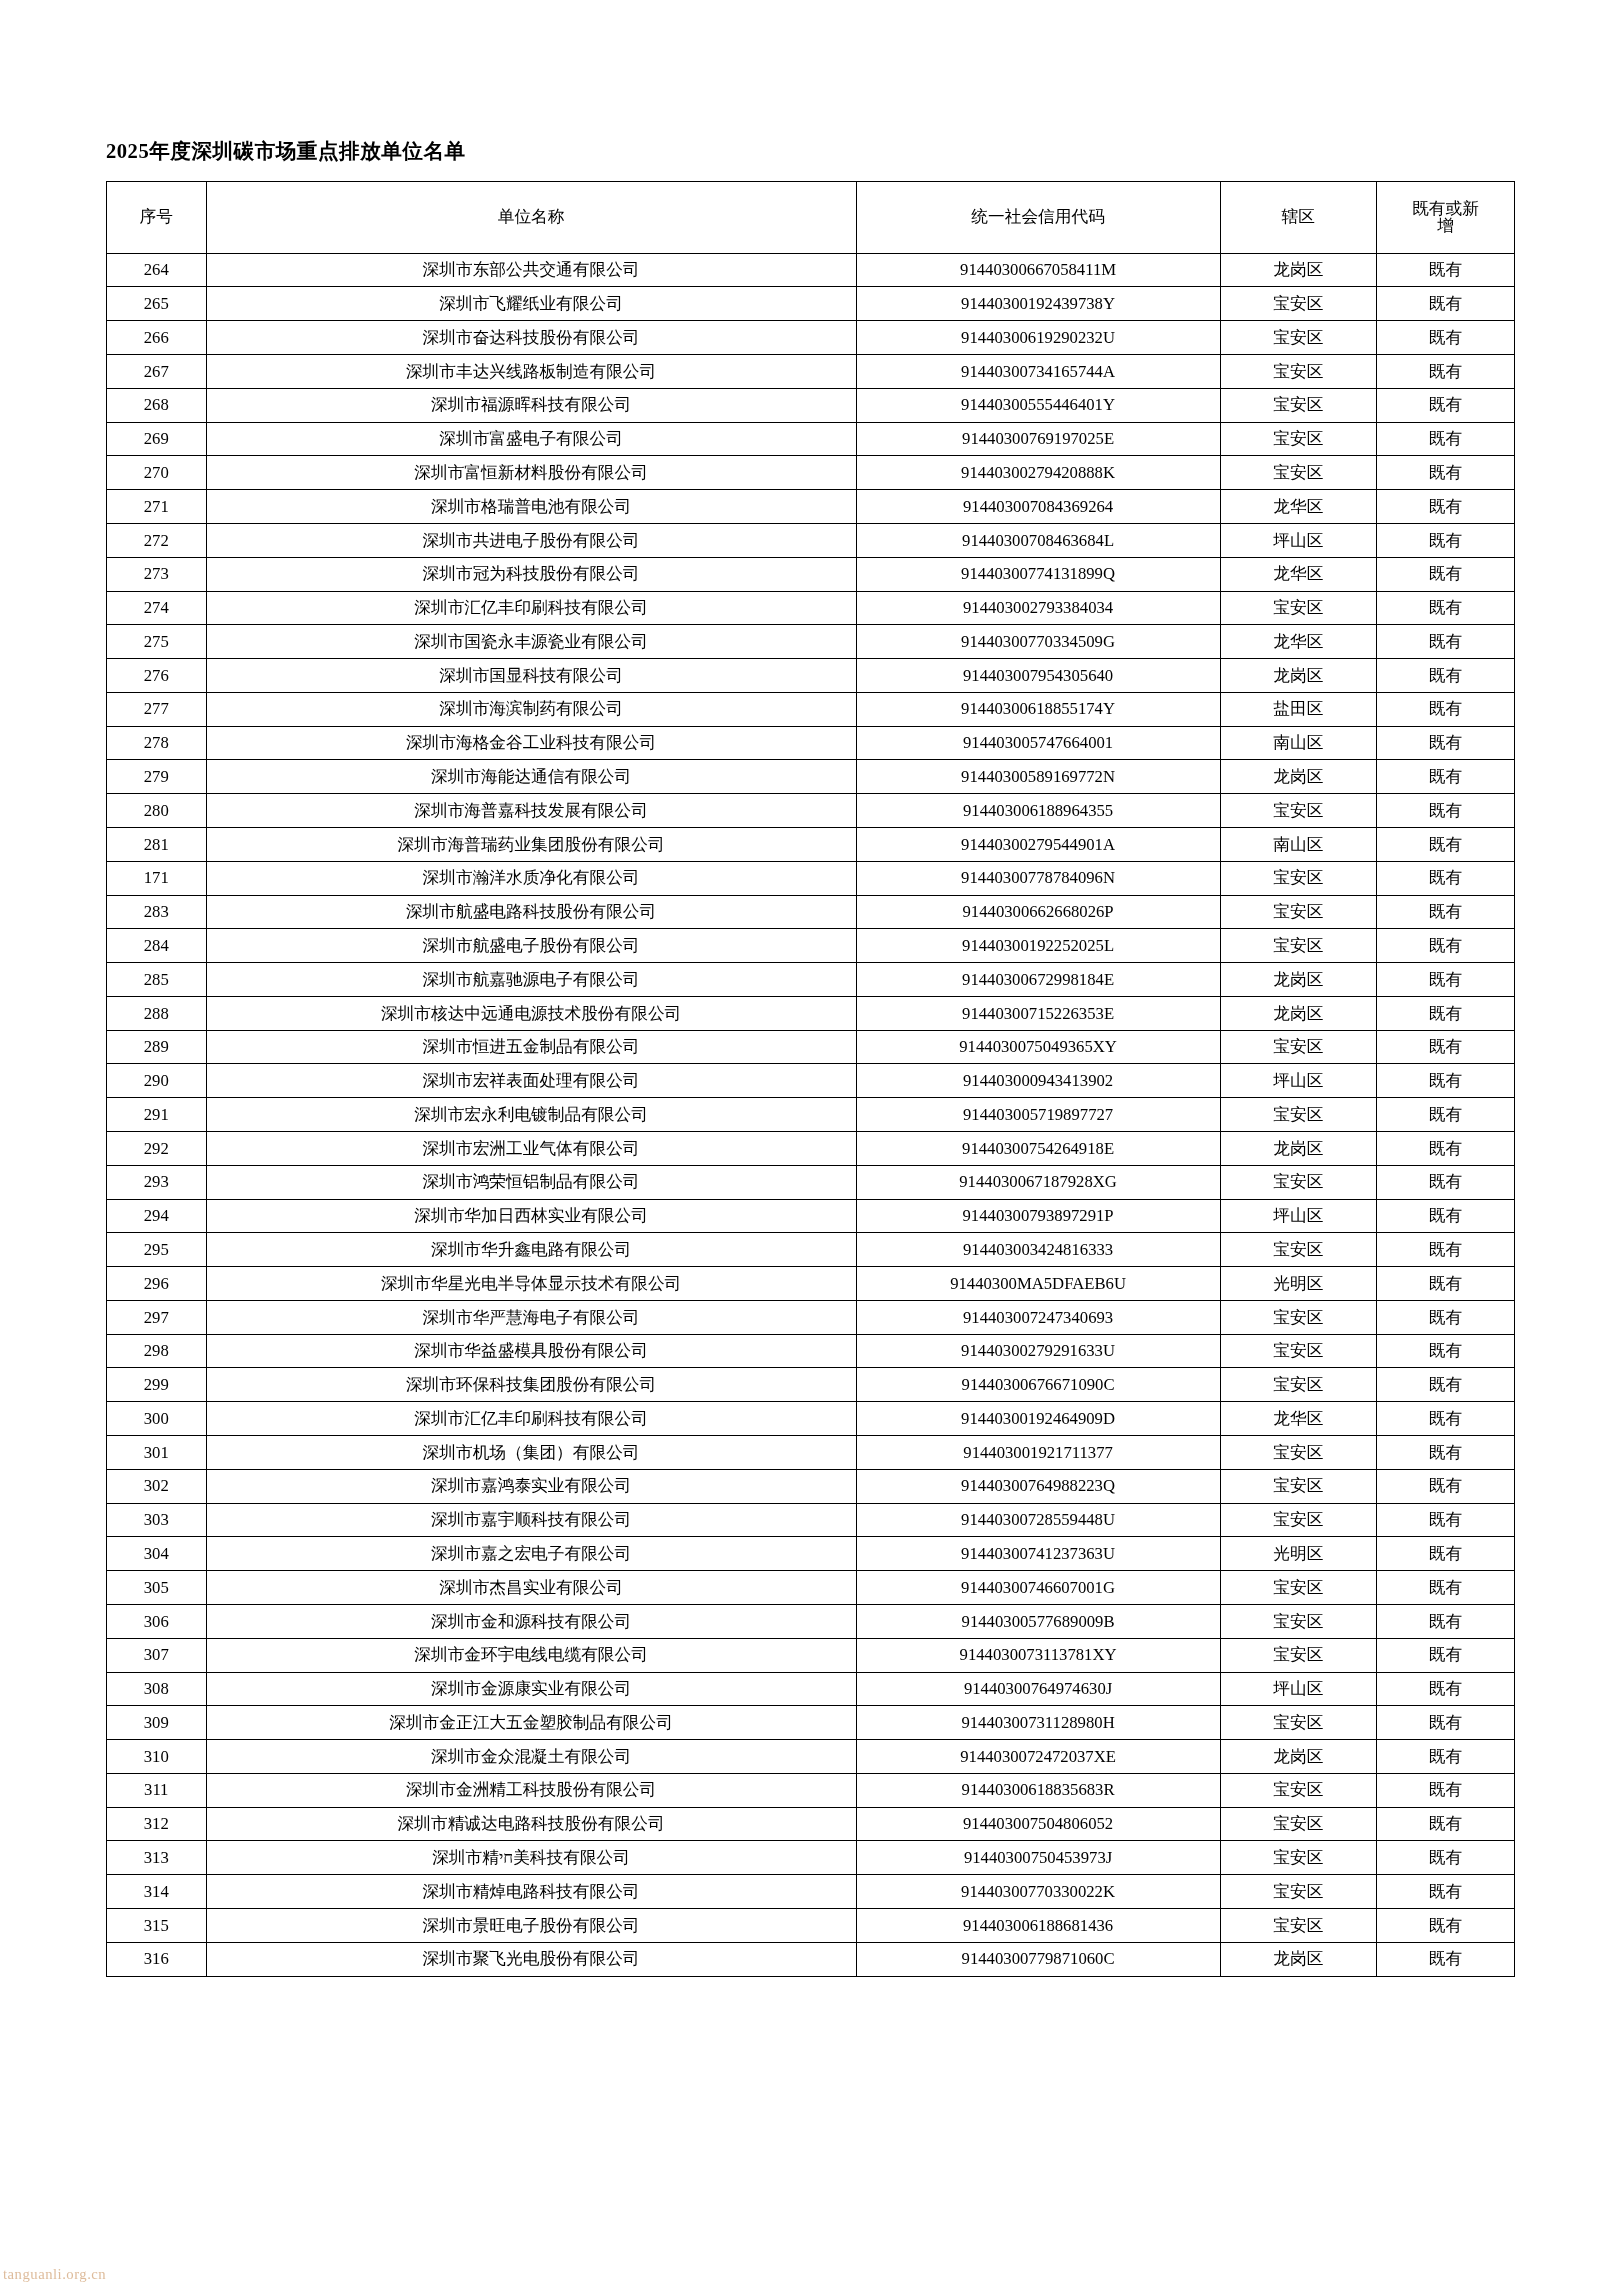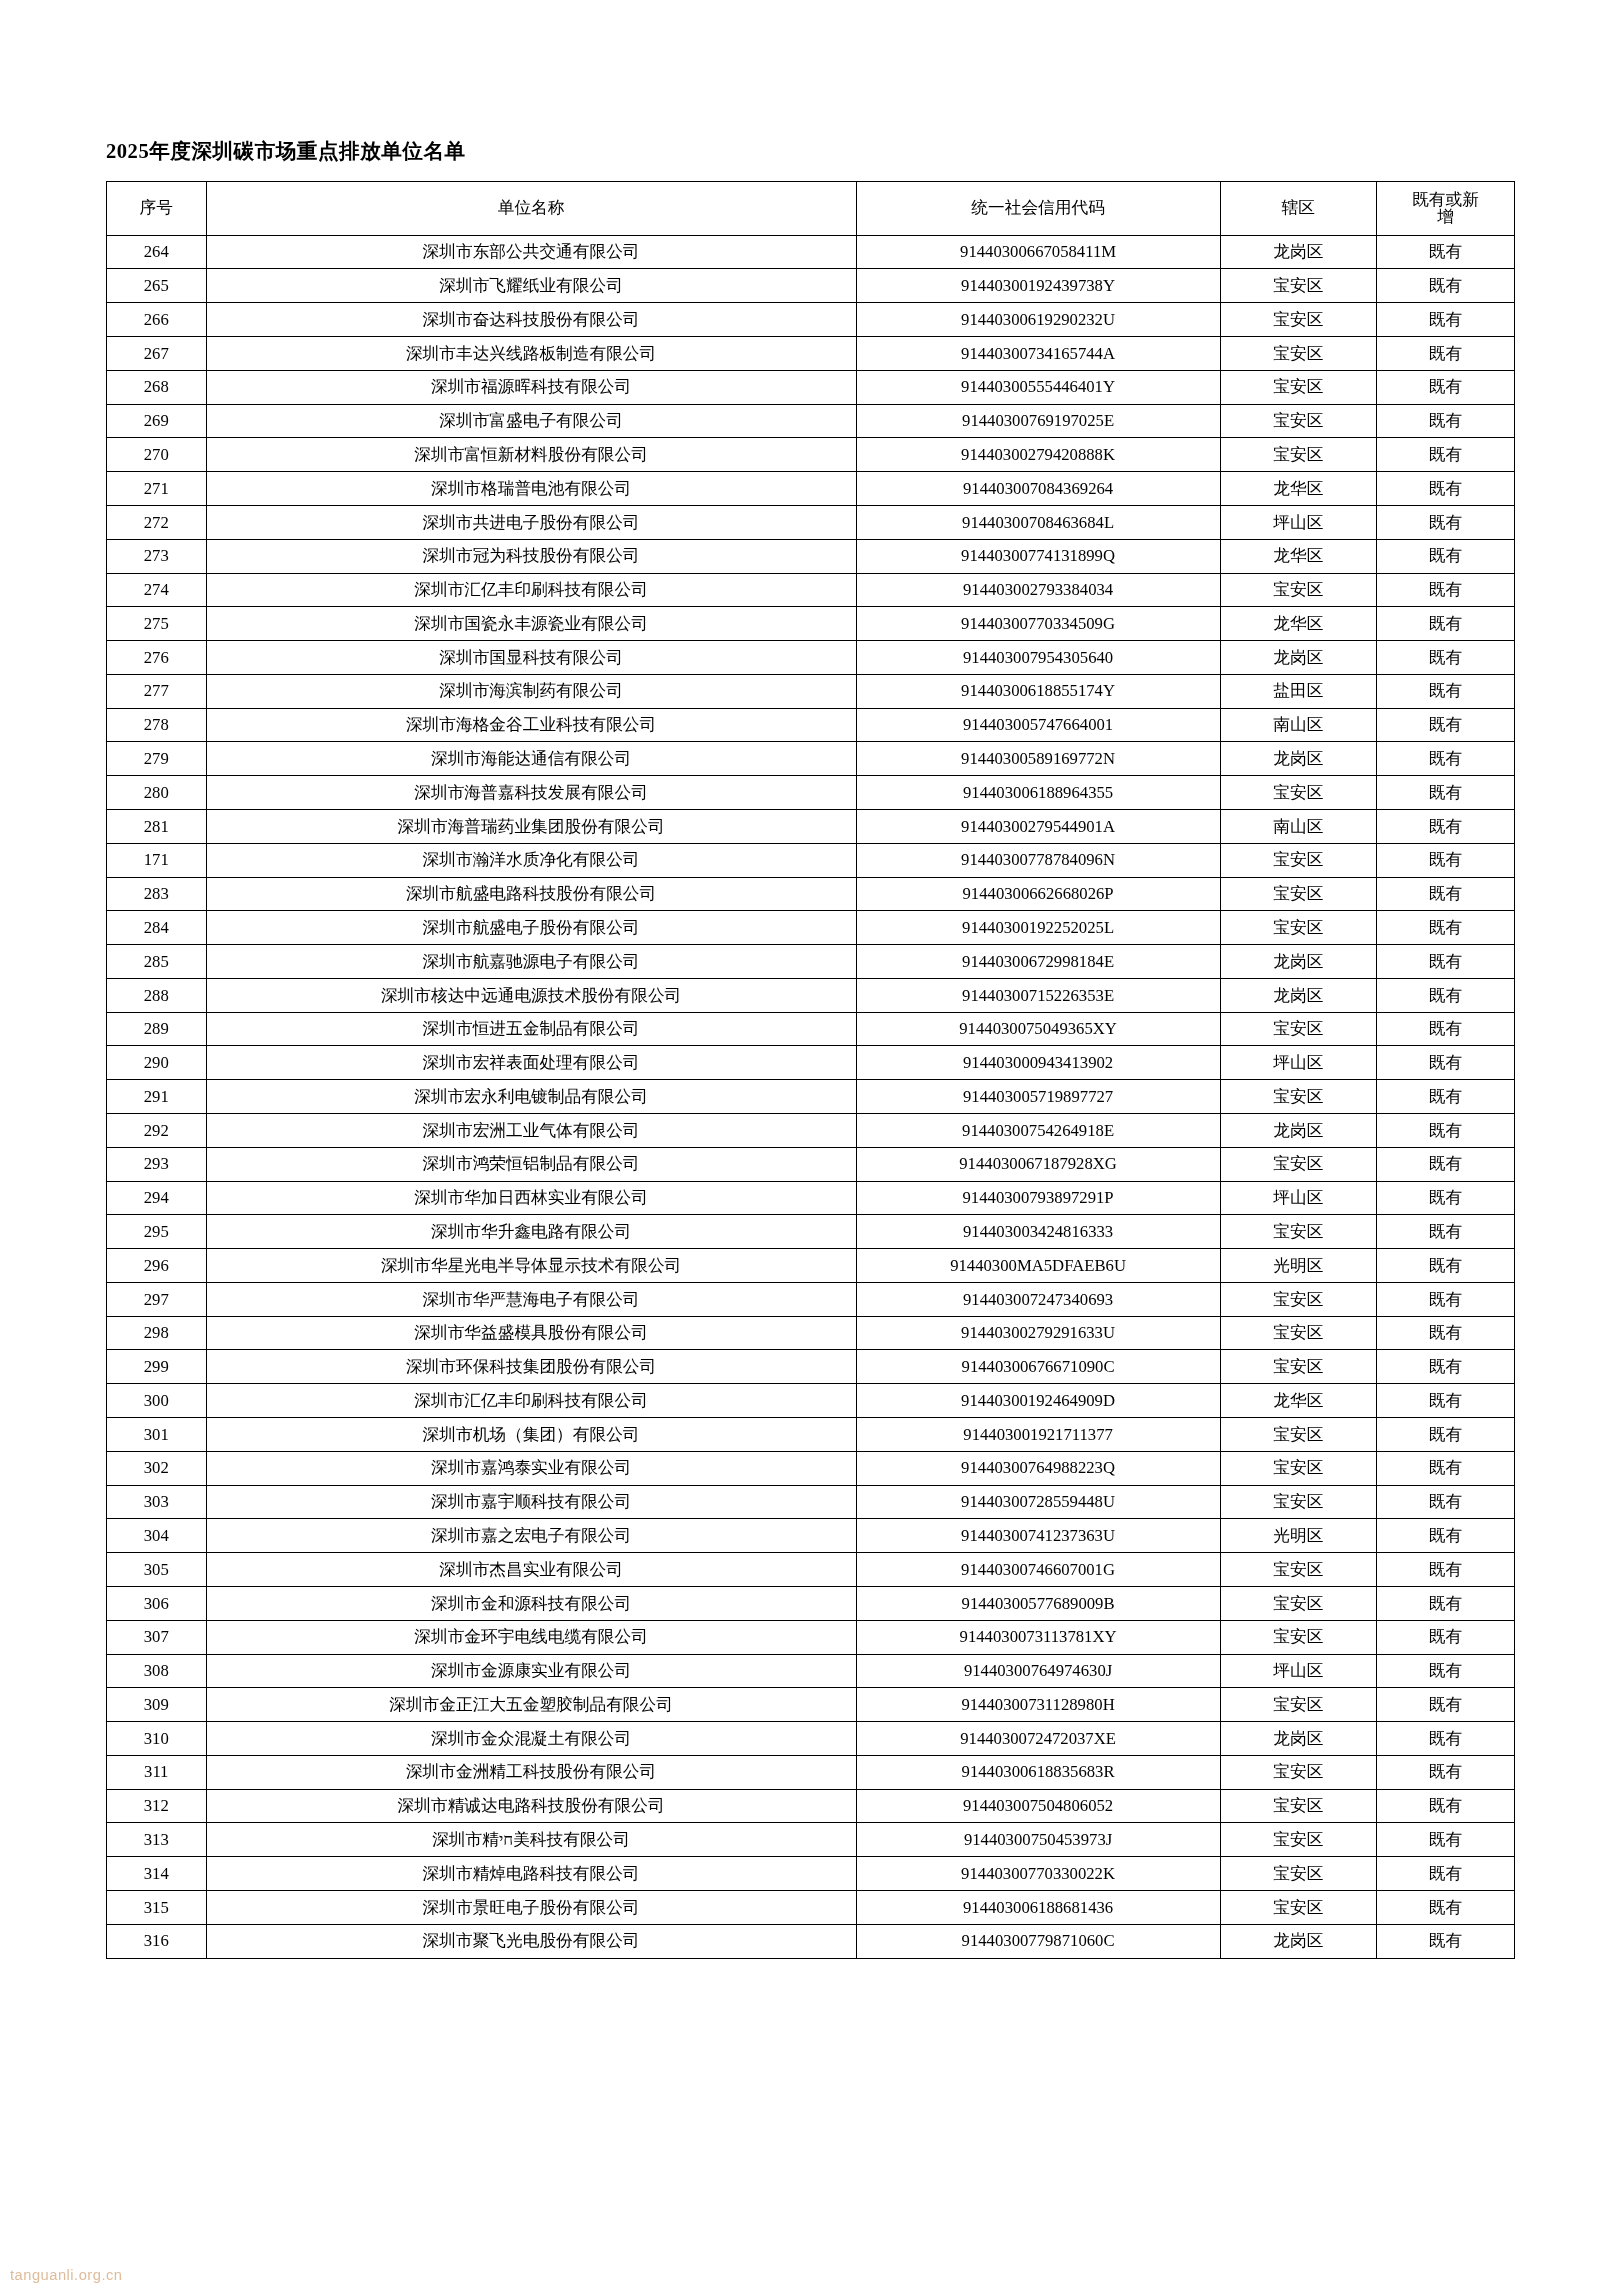--- a/index.html
+++ b/index.html
@@ -44,38 +44,38 @@
     padding: 2.9px 2px;
     text-align: center;
     vertical-align: middle;
     font-family: "Liberation Serif", serif;
     white-space: nowrap;
     overflow: hidden;
   }
   table.main-table thead th {
     font-weight: normal;
     height: 51px;
-    padding: 1px;
+    padding: 10px;
   }
   table.main-table tbody td {
     height: 27px;
   }
   .col-idx   { width: 96px; }
   .col-name  { width: 627px; }
   .col-code  { width: 351px; }
   .col-zone  { width: 151px; }
   .col-stat  { width: 133px; }
   .hdr-two-line { line-height: 1.15; }
   .watermark {
     position: absolute;
-    left: 10px;
+    left: 3px;
     bottom: 7.8px;
     font-size: 14.7px;
     color: #d8b08a;
-    font-family: Liberation Sans, sans-serif;
+    font-family: Liberation Serif, serif;
     letter-spacing: 0.5px;
     opacity: 0.85;
   }
 </style>
 </head>
 <body>
 
 <div class="page">
 
   <div class="doc-title">2025年度深圳碳市场重点排放单位名单</div>

